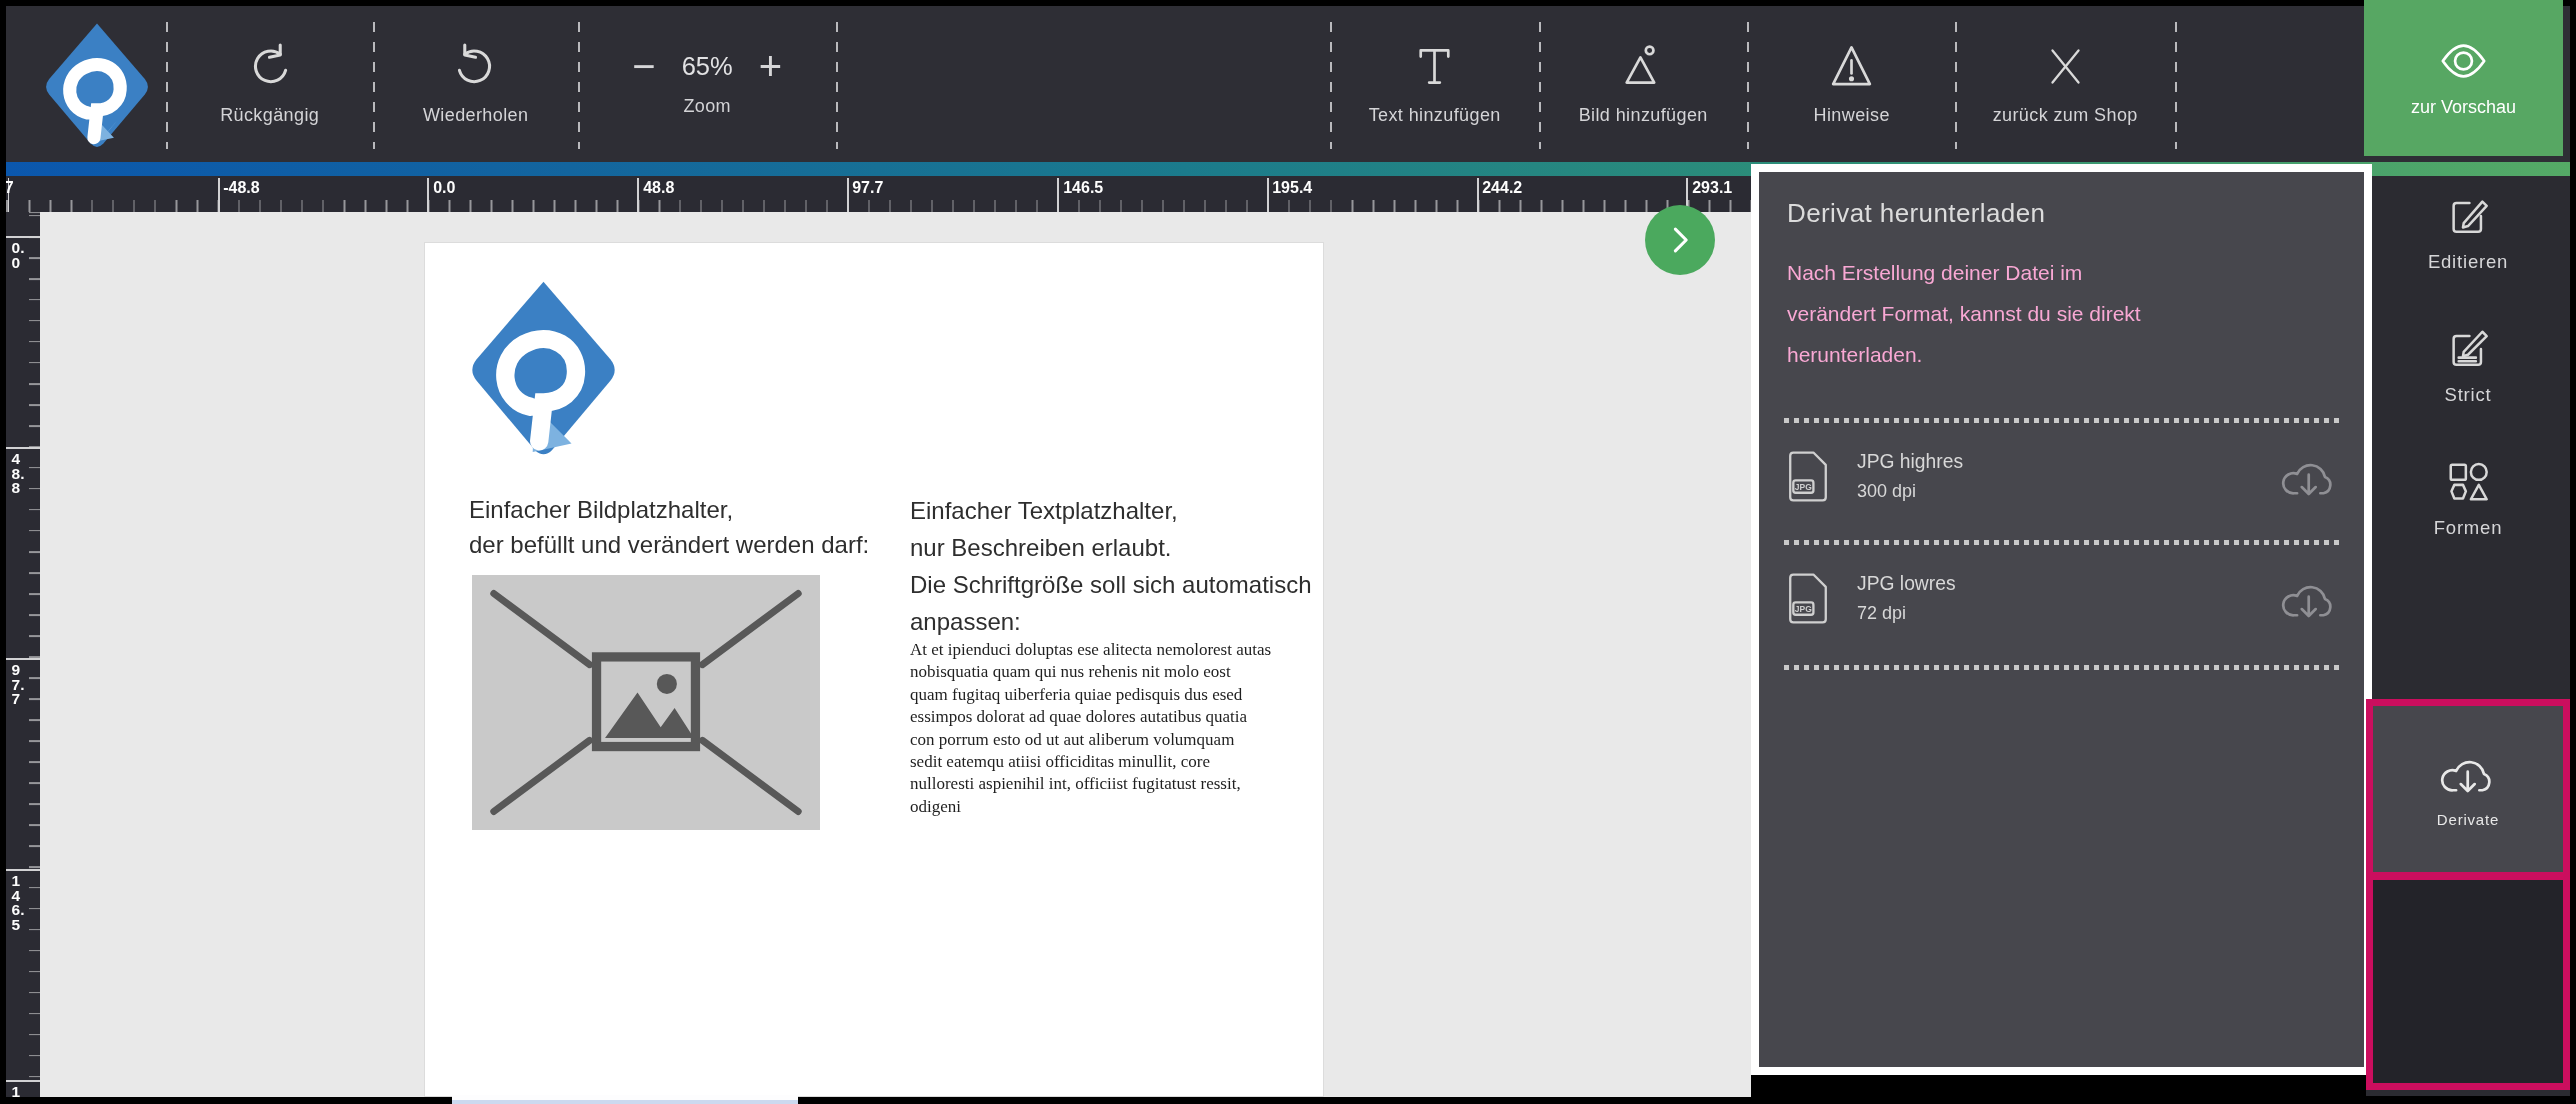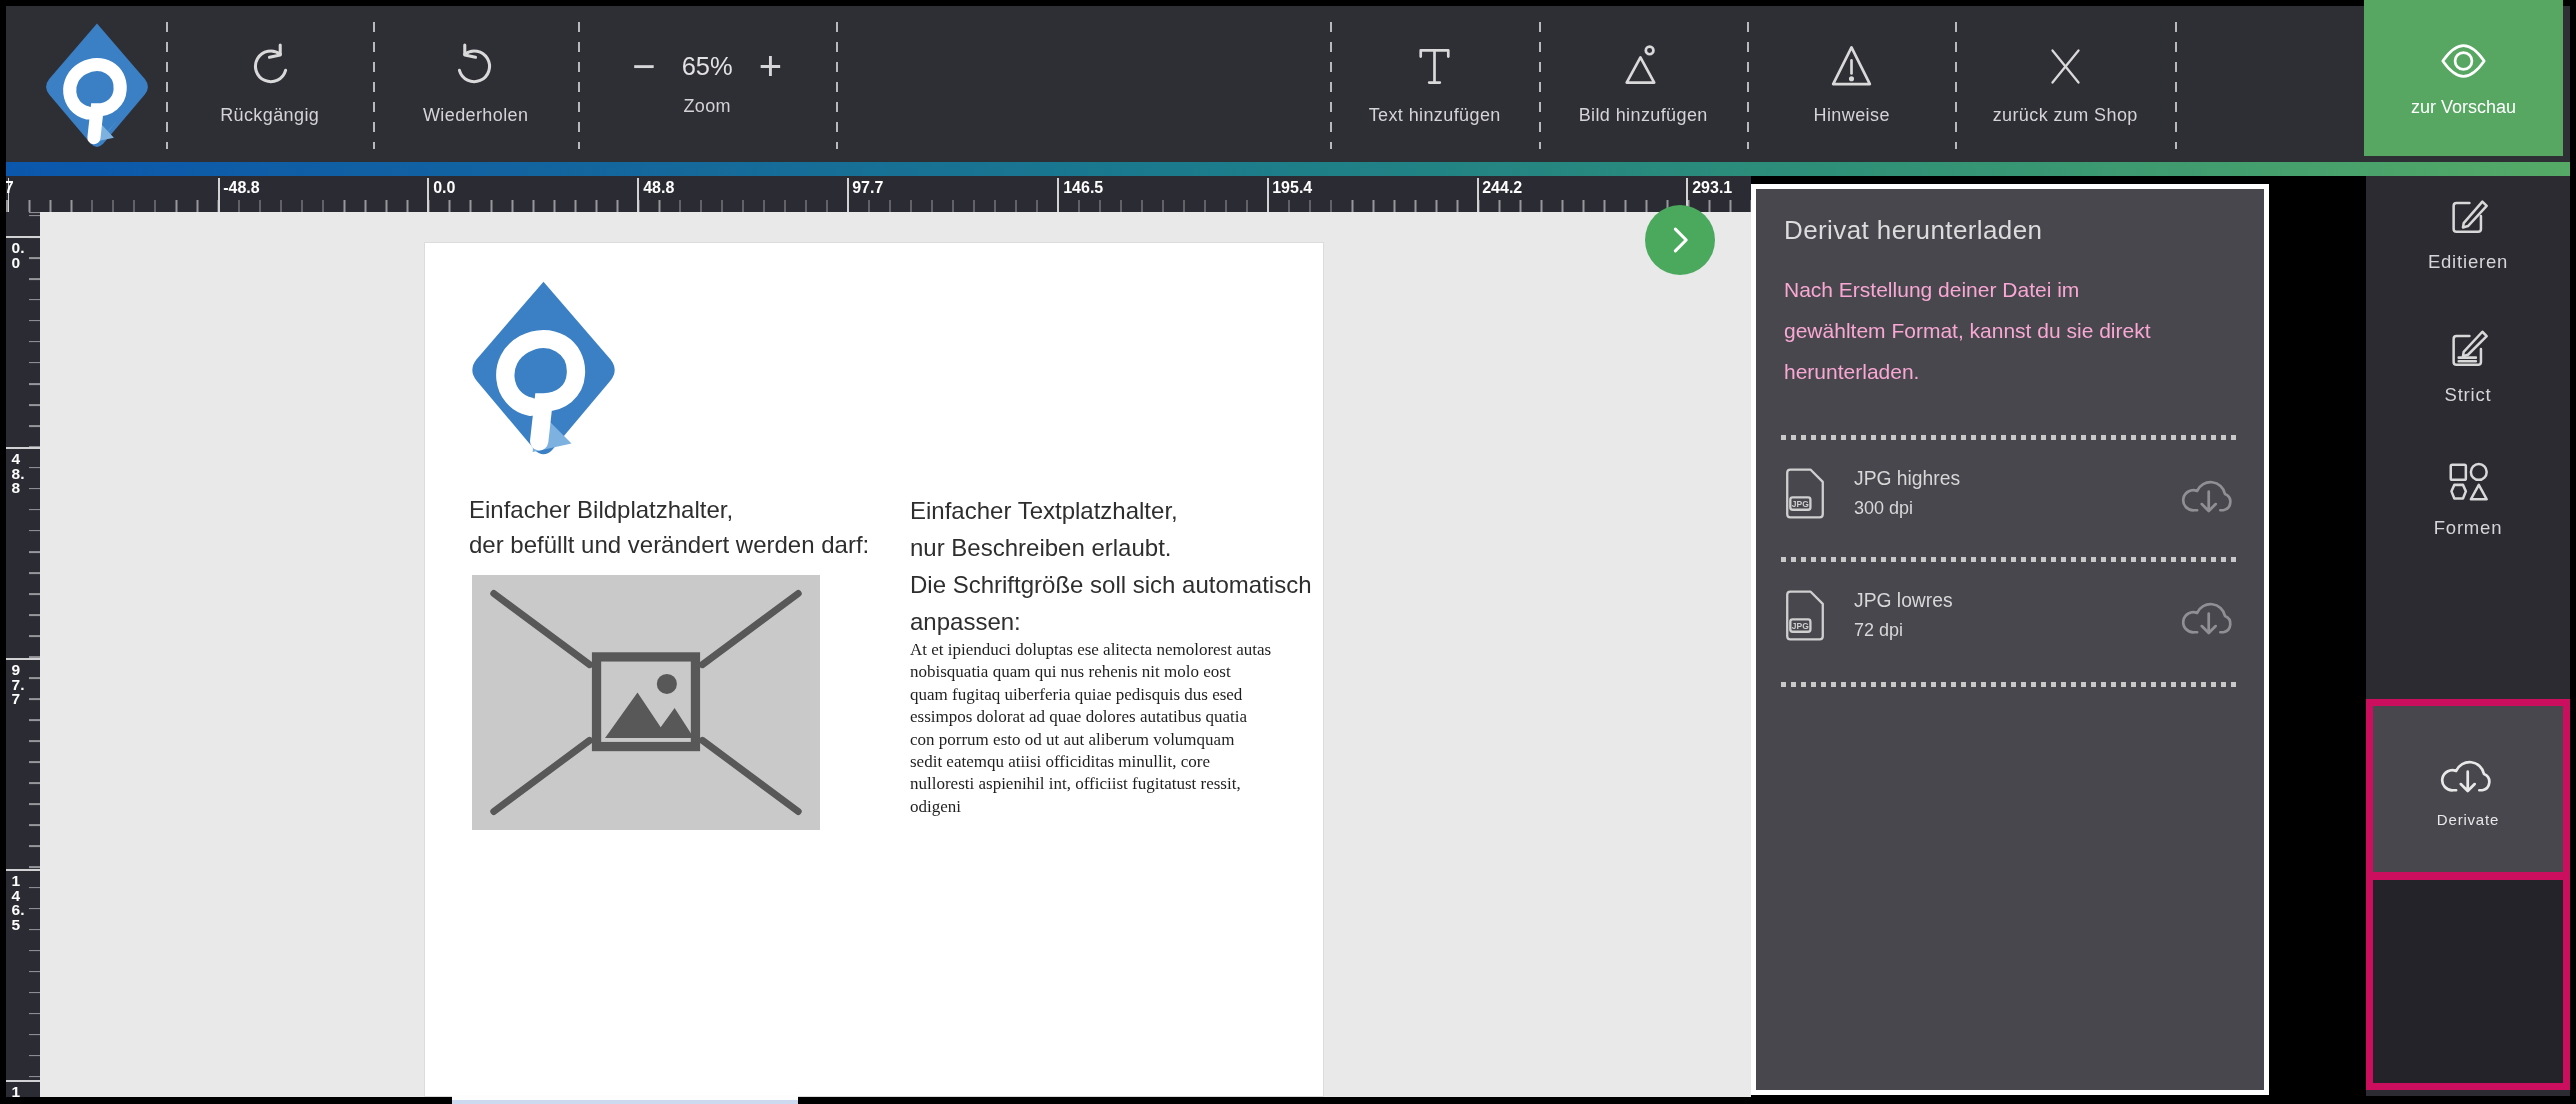--- a/index.html
+++ b/index.html
@@ -56,22 +56,22 @@
   .nav-circle{position:absolute;left:1645px;top:205px;width:70px;height:70px;border-radius:50%;
         background:#4ba95e;z-index:7;display:flex;align-items:center;justify-content:center;cursor:pointer;}
 
   
   .sidebar{position:absolute;left:2366px;top:176px;width:204px;height:920px;background:#2b2b31;}
   .sitem{position:absolute;left:0;width:204px;display:flex;flex-direction:column;align-items:center;
         gap:12.4px;cursor:pointer;}
   .sitem .lbl{font-size:18.5px;color:#d6d6d8;letter-spacing:0.8px;}
 
   
-  .panel-frame{position:absolute;left:1751px;top:184px;width:518px;height:911px;box-sizing:border-box;
-        border:5px solid #ffffff;background:#47474d;z-index:3;}
+  .panel-frame{position:absolute;left:1751px;top:164px;width:621px;height:911px;box-sizing:border-box;
+        border:8px solid #ffffff;background:#47474d;z-index:3;}
   .panel-title{position:absolute;left:28px;top:26px;font-size:26px;color:#dcdcdc;letter-spacing:0.4px;}
   .panel-desc{position:absolute;left:28px;top:80px;font-size:21px;line-height:41px;color:#f9a8d4;}
   .dotsep{position:absolute;left:25px;right:25px;height:4.6px;
         background:repeating-linear-gradient(to right,#c9c9c9 0 4.6px,transparent 4.6px 10px);}
   .drow{position:absolute;left:28px;right:25px;height:65px;display:flex;align-items:center;cursor:pointer;}
   .drow .texts{display:flex;flex-direction:column;gap:7.7px;margin-left:28px;}
   .drow .nm{font-size:19.3px;color:#d8d8d8;}
   .drow .dpi{font-size:18px;color:#d8d8d8;}
   .drow .cloud{margin-left:auto;}
   .derivate-frame{position:absolute;left:2366px;top:699px;width:204px;height:180px;box-sizing:border-box;
@@ -293,21 +293,21 @@
         <path d="M47 36 L58 56 H36 Z"></path>
       </svg>
       <span class="lbl">Formen</span>
     </div>
   </div>
 
   <div class="panel-frame">
     <div class="panel-title">Derivat herunterladen</div>
     <div class="panel-desc">
       <div>Nach Erstellung deiner Datei im</div>
-      <div>gewähltem Format, kannst du sie direkt</div>
+      <div>verändert Format, kannst du sie direkt</div>
       <div>herunterladen.</div>
     </div>
 
     <div class="dotsep" style="top:246px"></div>
 
     <div class="drow" style="top:272px">
       <svg width="42" height="51" viewBox="0 0 54 66" fill="none" stroke="#cfcfcf" stroke-width="3" stroke-linejoin="round">
         <path d="M8 2 H34 L50 18 V60 Q50 64 46 64 H8 Q4 64 4 60 V6 Q4 2 8 2 Z"></path>
         <rect x="8" y="38" width="26" height="16" rx="3"></rect>
         <text x="21" y="50.5" font-size="11" font-weight="bold" fill="#cfcfcf" stroke="none" text-anchor="middle" font-family="Liberation Sans, sans-serif">JPG</text>

